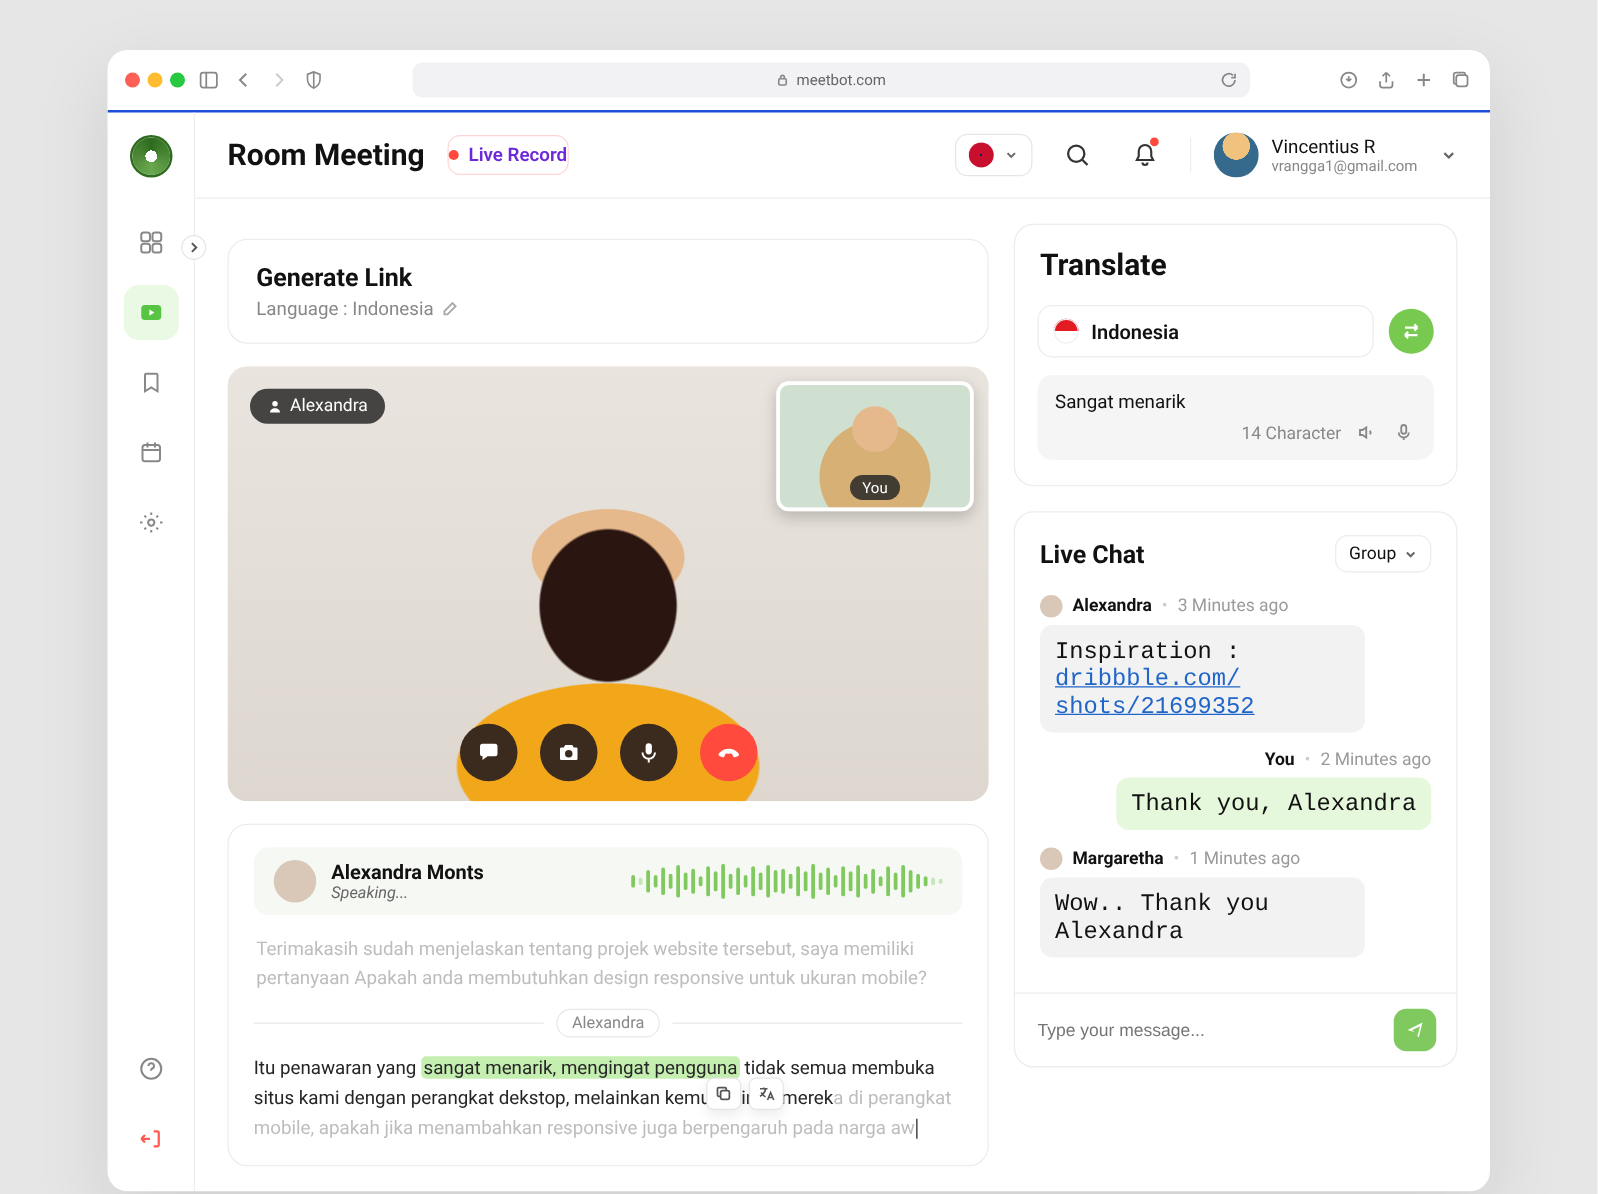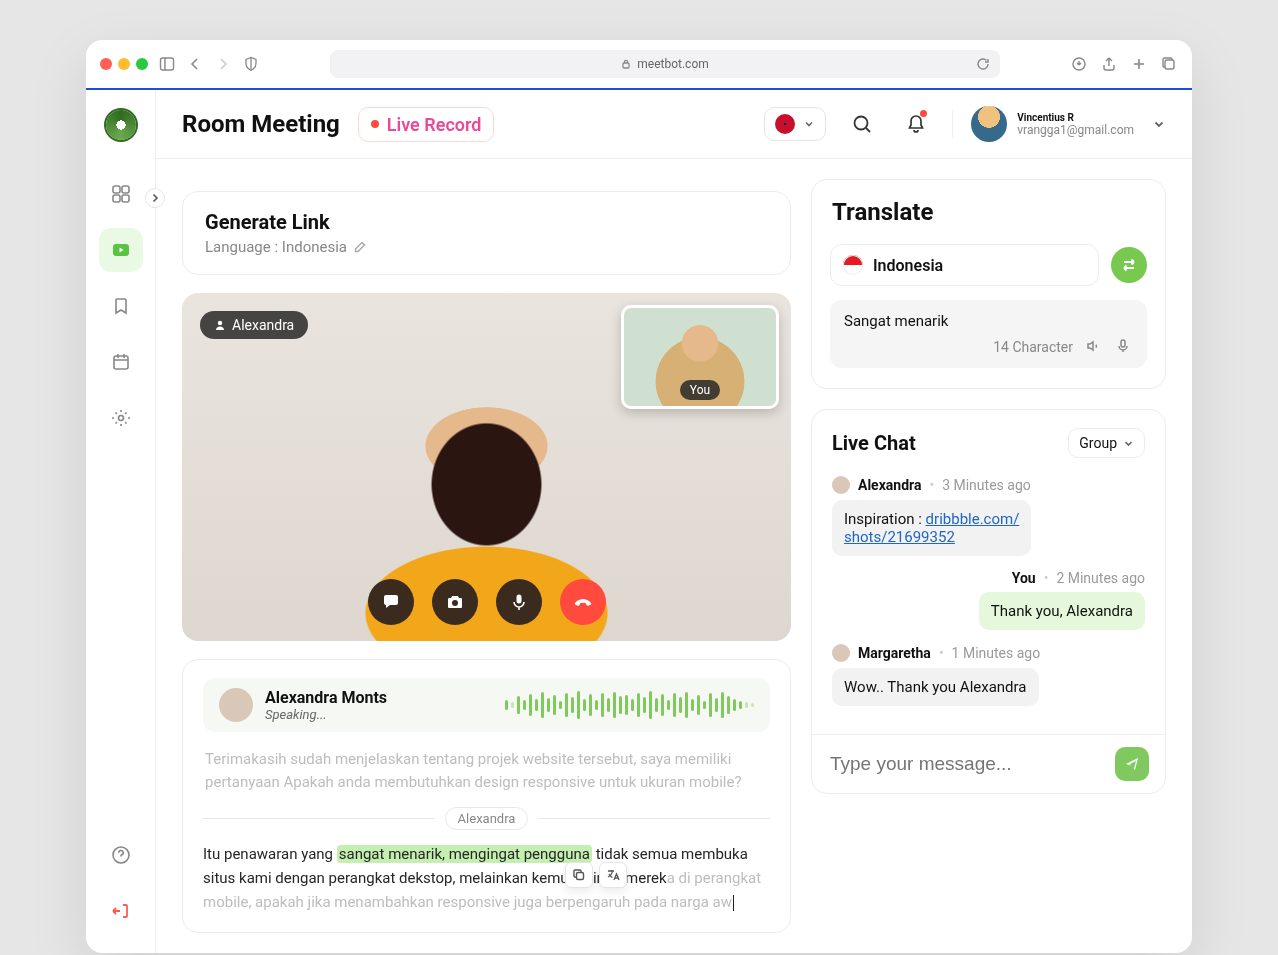--- a/index.html
+++ b/index.html
@@ -37,39 +37,39 @@
     box-shadow: 0 0 0 2px #2e6b1f; margin-bottom:20px;}
   .side-item{width:44px;height:44px;border-radius:12px;display:flex;align-items:center;justify-content:center;color:#888; position:relative;}
   .side-item.active{background:#e9f9e4; color:#57c443;}
   .side-expand{position:absolute; right:-10px; top:98px; width:20px;height:20px; background:#fff;border:1px solid #e5e5e5; border-radius:50%;display:flex;align-items:center;justify-content:center;color:#555;}
   .side-bottom{margin-top:auto; display:flex; flex-direction:column; gap:12px; align-items:center;}
   .side-bottom .side-item:last-child{ color:#ff5a52; }
 
   .main{flex:1; display:flex; flex-direction:column;}
   .header{display:flex; align-items:center; padding:16px 26px; gap:18px; border-bottom:1px solid #eee;}
   .title{font-size:24px; font-weight:700;}
-  .live{border:1px solid #ffd6d6; color:#ec4899; padding:6px 12px;border-radius:10px; font-weight:600; font-size:18px; display:flex; align-items:center; gap:8px;}
+  .live{border:1px solid #ffd6d6; color:#6d28d9; padding:6px 0;border-radius:10px; font-weight:600; font-size:15px; display:flex; align-items:center; gap:8px;}
   .live::before{content:"";width:8px;height:8px;border-radius:50%;background:#ff4a3d;}
   .hdr-spacer{flex:1;}
   .lang-pill{display:flex;align-items:center;gap:8px;border:1px solid #e6e6e6;border-radius:10px;padding:6px 10px;}
   .flag{width:20px;height:20px;border-radius:50%;display:inline-block;position:relative;overflow:hidden;}
   .flag-uk{background:
     linear-gradient(0deg,#c8102e 45%, transparent 45% 55%, #c8102e 55%) ,
     linear-gradient(90deg,#c8102e 45%, transparent 45% 55%, #c8102e 55%),
     #012169;}
   .flag-id{background:linear-gradient(#e31b23 50%, #fff 50%); box-shadow:0 0 0 1px #eee inset;}
   .icon-btn{width:36px;height:36px;display:flex;align-items:center;justify-content:center;color:#333; position:relative;}
   .notify-dot{position:absolute;top:4px;right:7px;width:7px;height:7px;border-radius:50%;background:#ff4a3d;}
   .divider-v{width:1px;height:28px;background:#eee;}
   .user{display:flex;align-items:center;gap:10px;}
   .avatar{width:36px;height:36px;border-radius:50%;
     background: radial-gradient(circle at 50% 30%, #f1c27d 0 35%, transparent 36%),
       linear-gradient(#356a8c,#356a8c);
   }
-  .uname{font-weight:700; font-size:10px;}
+  .uname{font-weight:400; font-size:15px;}
   .uemail{font-size:12px; color:#888;}
 
   .content{display:flex; gap:20px; padding:20px 26px;}
   .col-left{flex:1; min-width:0;}
   .col-right{width:355px; display:flex; flex-direction:column; gap:20px;}
 
   .card{border:1px solid #ececec; border-radius:16px; background:#fff;}
   .gen{padding:18px 22px; display:flex; align-items:center; gap:20px;margin-top:12px;}
   .gen h3{margin:0 0 4px; font-size:20px;}
   .gen-sub{color:#888; font-size:15px; display:flex; gap:6px; align-items:center;}
@@ -122,27 +122,27 @@
   .mini-ico{width:18px;height:18px;color:#888;}
 
   .chat-head{display:flex;align-items:center;justify-content:space-between;padding:18px 20px;}
   .chip-dd{border:1px solid #ececec;border-radius:10px;padding:6px 10px;display:flex;align-items:center;gap:6px;font-size:14px;}
   .msgs{padding:0 20px 14px;}
   .msg{margin-bottom:14px;}
   .msg-h{display:flex;align-items:center;gap:8px;font-size:14px;}
   .msg-h .who{font-weight:700;}
   .msg-h .when{color:#9a9a9a;}
   .msg-h::before{content:"";width:18px;height:18px;border-radius:50%;background:#d9c7b8;display:inline-block;}
-  .bubble{display:inline-block;margin-top:6px;background:#f2f2f2;border-radius:10px;padding:10px 12px;font-size:15px;max-width:260px;}
+  .bubble{display:inline-block;margin-top:6px;background:#f2f2f2;border-radius:10px;padding:10px 12px;font-size:19px;max-width:260px;font-family:Liberation Mono, monospace;}
   .bubble a{color:#2066c9;}
   .me{display:flex;flex-direction:column;align-items:flex-end;}
   .me .msg-h::before{display:none;}
   .me .bubble{background:#e5f8dc;}
   .composer{display:flex;gap:10px;padding:12px 16px;border-top:1px solid #eee;}
-  .composer input{flex:1;border:none;background:transparent;font-size:19px;color:#888;outline:none;}
+  .composer input{flex:1;border:none;background:transparent;font-size:14px;color:#888;outline:none;}
   .send{width:34px;height:34px;border-radius:10px;background:#7fc95f;color:#fff;display:flex;align-items:center;justify-content:center;}
 
   svg{display:block;}
 </style>
 </head>
 <body>
 
 <div class="window">
 
   <div class="titlebar">

